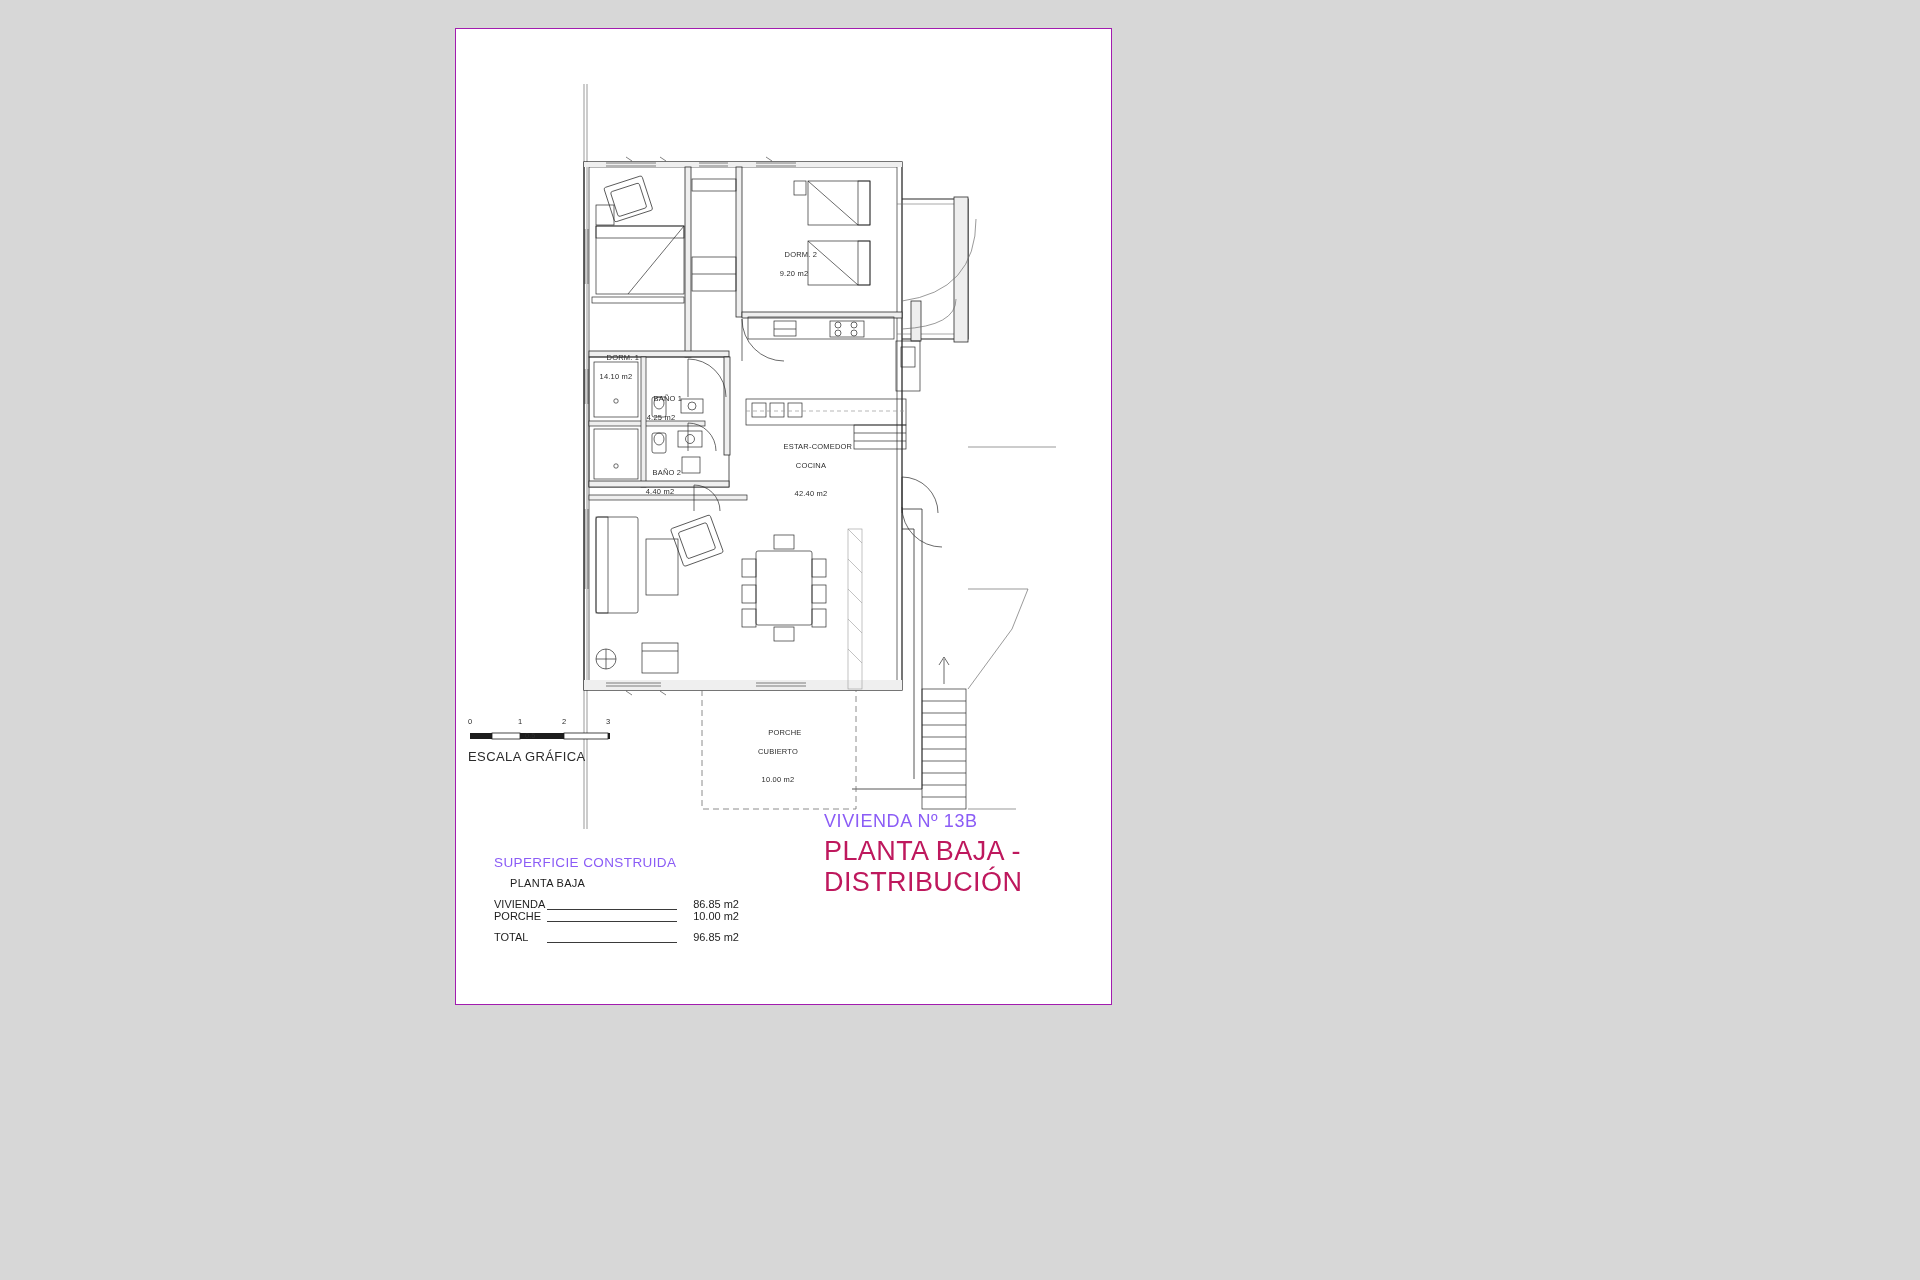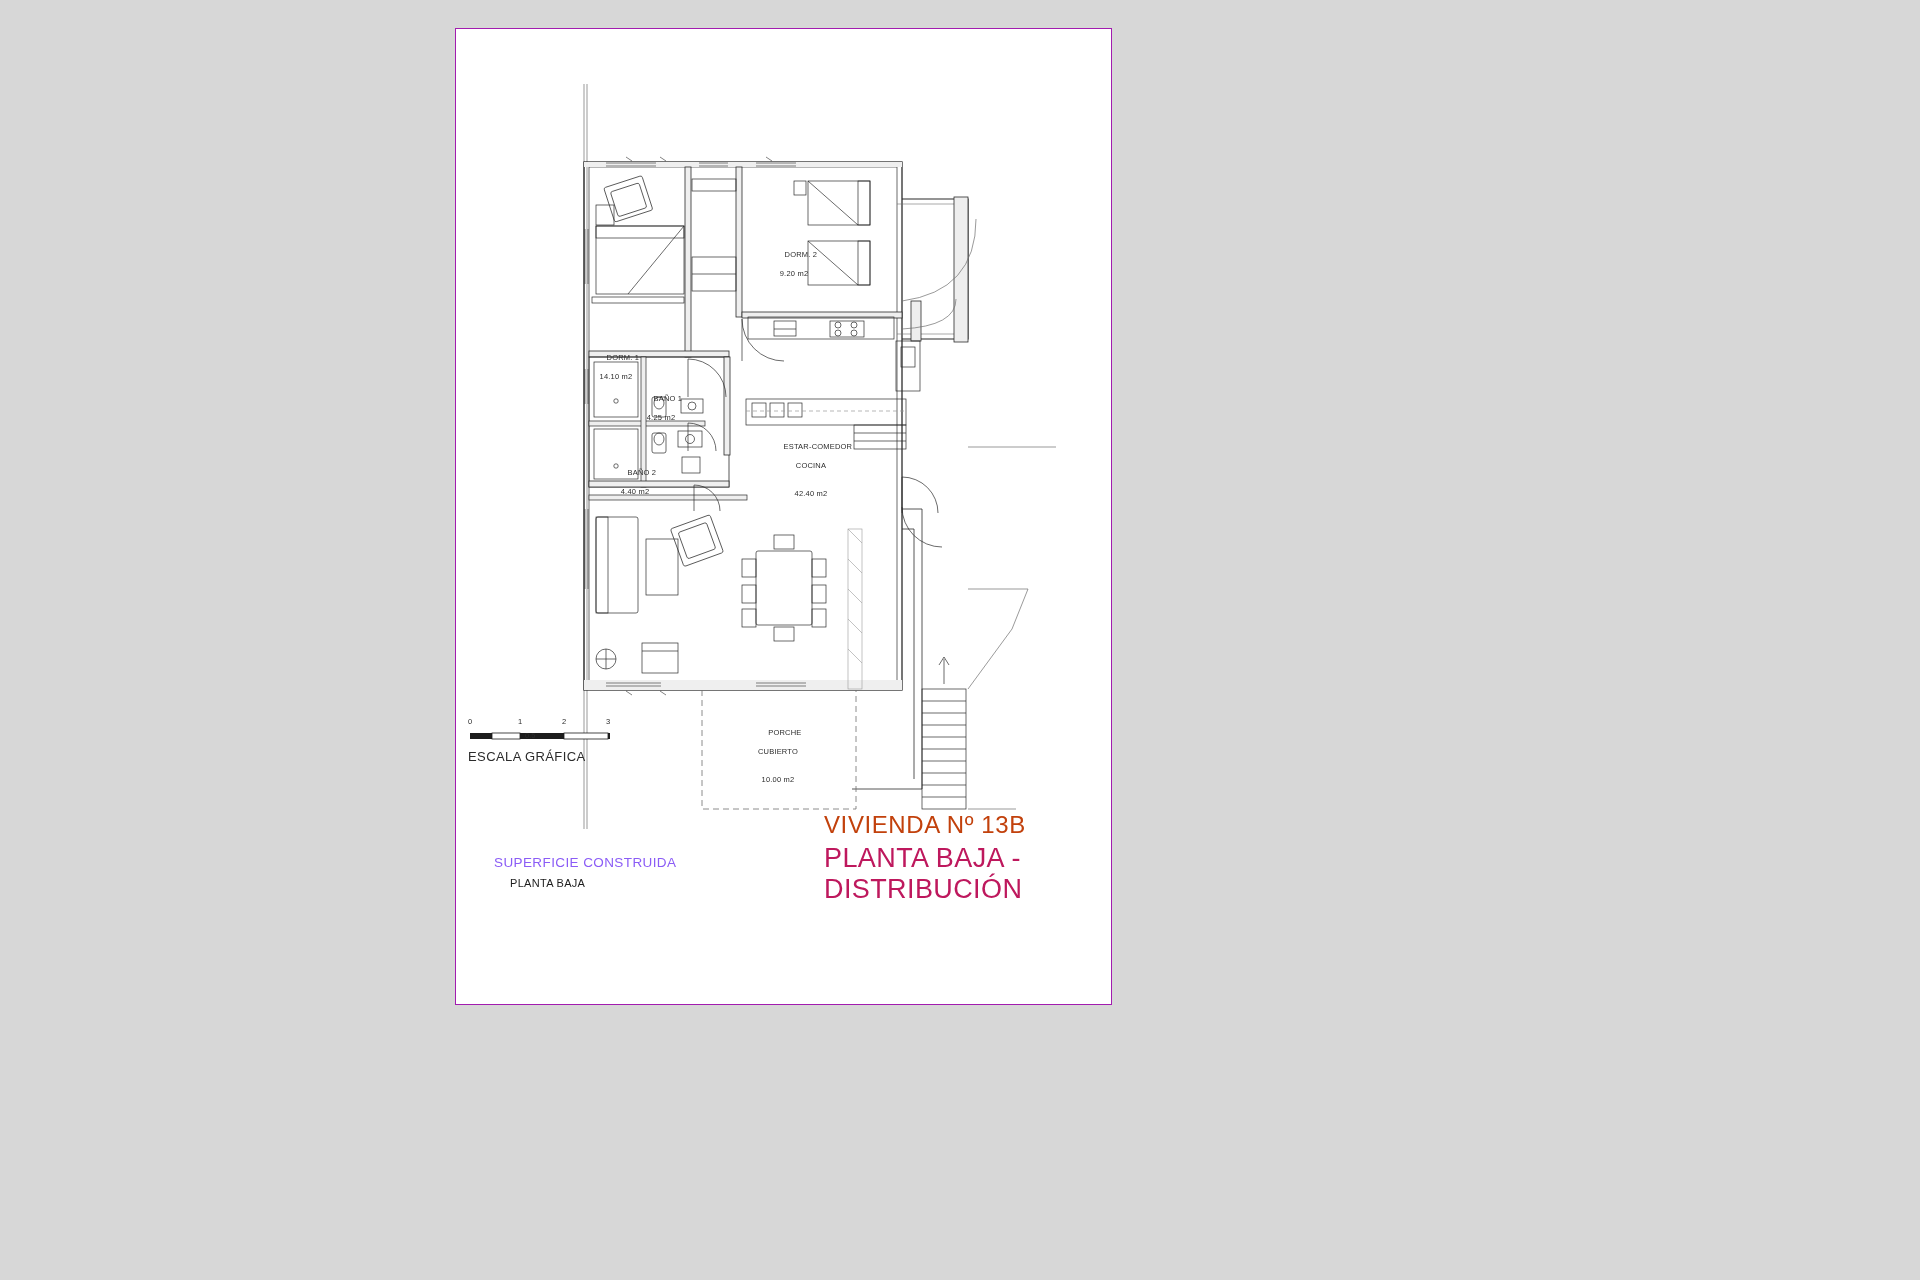--- a/index.html
+++ b/index.html
@@ -30,23 +30,23 @@
   .lbl {
     position: absolute;
     font-family: "Liberation Sans", sans-serif;
     color: #2b2b2b;
     white-space: pre;
     line-height: 1.25;
   }
   .room-lbl { font-size: 7.5px; text-align: center; letter-spacing: .2px; }
   .room-lbl .m { display:block; }
   .title-main {
-    font-size: 24px;
+    font-size: 18px;
     letter-spacing: .6px;
-    color: #c2410c;
+    color: #8b5cf6;
     font-family: "Liberation Sans", sans-serif;
   }
   .title-sub {
     font-size: 27px;
     letter-spacing: .4px;
     color: #be185d;
   }
   .sc-title { font-size: 13.5px; letter-spacing:.4px; color:#8b5cf6; }
   .sc-sub { font-size: 11px; letter-spacing:.3px; color:#1d1d1d;margin-left:16px; }
   .scale-num { font-size: 7.5px; color:#2b2b2b; }
@@ -306,21 +306,21 @@
     <div class="lbl room-lbl" style="left:120px; top:315px; width:80px;">
       <span>DORM. 1</span>
       <span class="m">14.10 m2</span>
     </div>
 
     <div class="lbl room-lbl" style="left:170px; top:356px; width:70px;">
       <span>BAÑO 1</span>
       <span class="m">4.25 m2</span>
     </div>
 
-    <div class="lbl room-lbl" style="left:144px; top:430px; width:70px;">
+    <div class="lbl room-lbl" style="left:169px; top:430px; width:70px;">
       <span>BAÑO 2</span>
       <span class="m">4.40 m2</span>
     </div>
 
     <div class="lbl room-lbl" style="left:295px; top:404px; width:120px;">
       <span>ESTAR-COMEDOR</span>
       <span class="m">COCINA</span>
       <span class="m">42.40 m2</span>
     </div>
 
@@ -349,16 +349,41 @@
     </div>
 
     <div style="position:absolute; left:368px; top:782px; text-align:left;">
       <div class="title-main">VIVIENDA Nº 13B</div>
       <div class="title-sub" style="margin-top:4px;">PLANTA BAJA - DISTRIBUCIÓN</div>
     </div>
 
     <div style="position:absolute; left:38px; top:826px; width:280px;">
       <div class="sc-title">SUPERFICIE CONSTRUIDA</div>
       <div class="sc-sub" style="margin-top:7px;">PLANTA BAJA</div>
+      <table class="areas" style="margin-top:9px; width:245px;">
+        <tbody>
+            <tr>
+          <td>VIVIENDA</td>
+          <td class="leader">
+                <div class="line"></div>
+              </td>
+          <td class="val">86.85 m2</td>
+        </tr>
+        <tr>
+          <td>PORCHE</td>
+          <td class="leader">
+                <div class="line"></div>
+              </td>
+          <td class="val">10.00 m2</td>
+        </tr>
+        <tr>
+          <td style="padding-top:9px;">TOTAL</td>
+          <td class="leader" style="padding-top:9px;">
+                <div class="line"></div>
+              </td>
+          <td class="val" style="padding-top:9px;">96.85 m2</td>
+        </tr>
+      </tbody>
+        </table>
     </div>
 
   </div>
 </div>
 
 </body></html>

